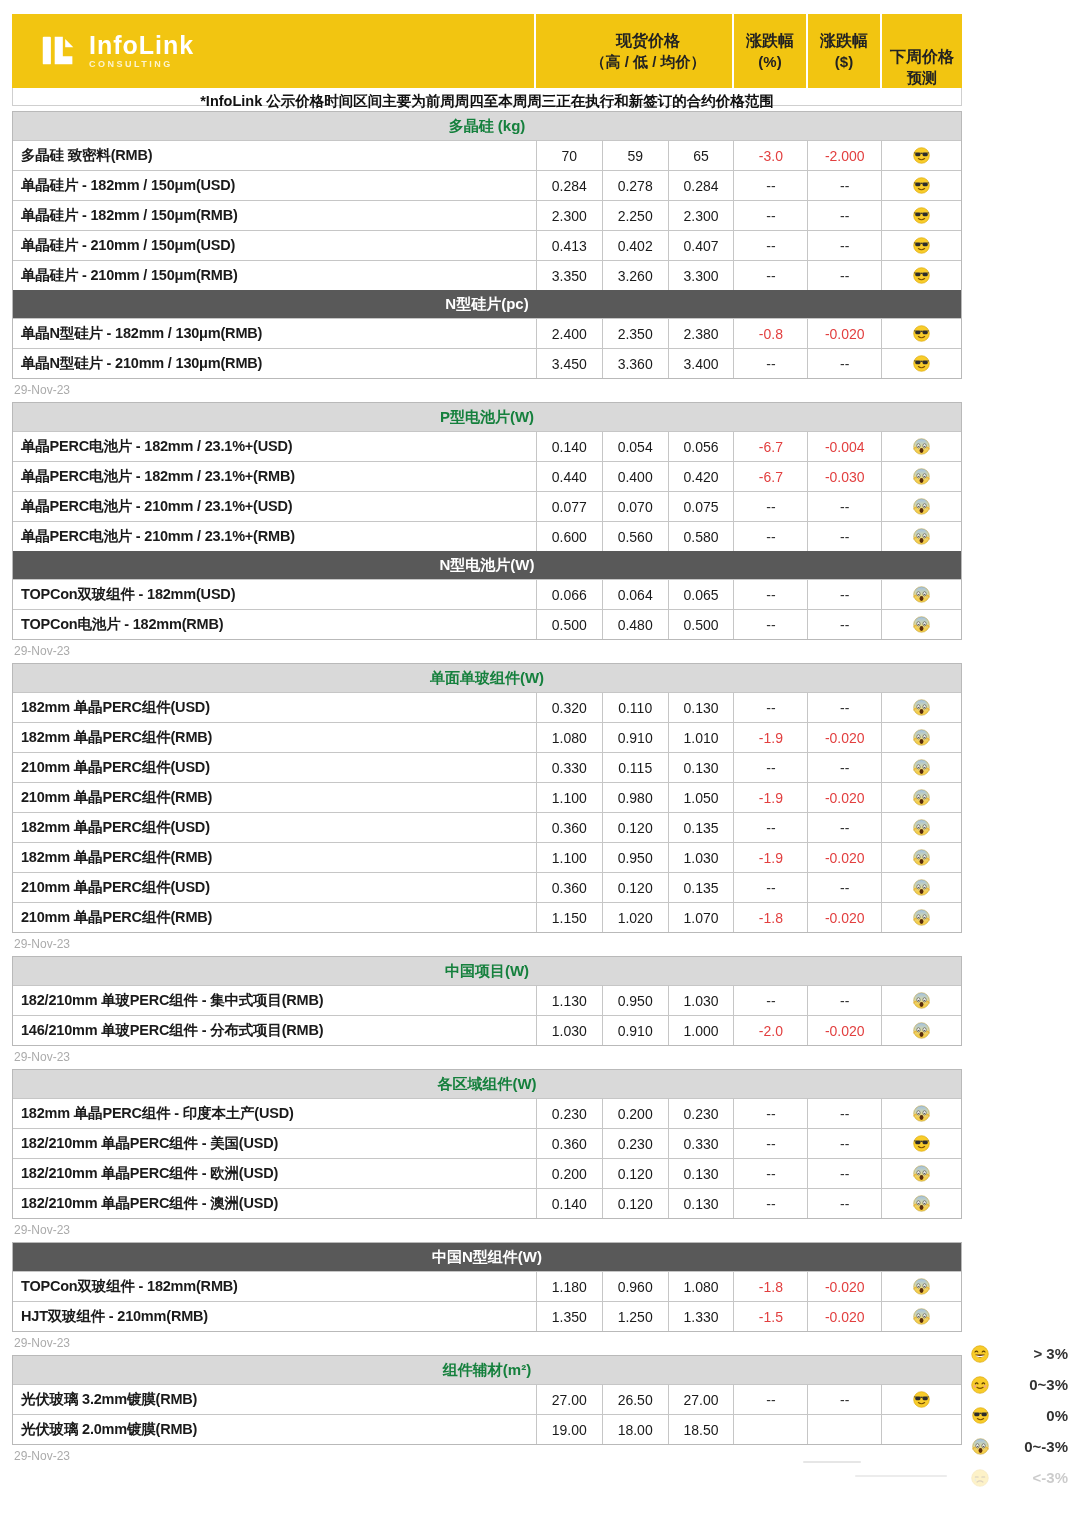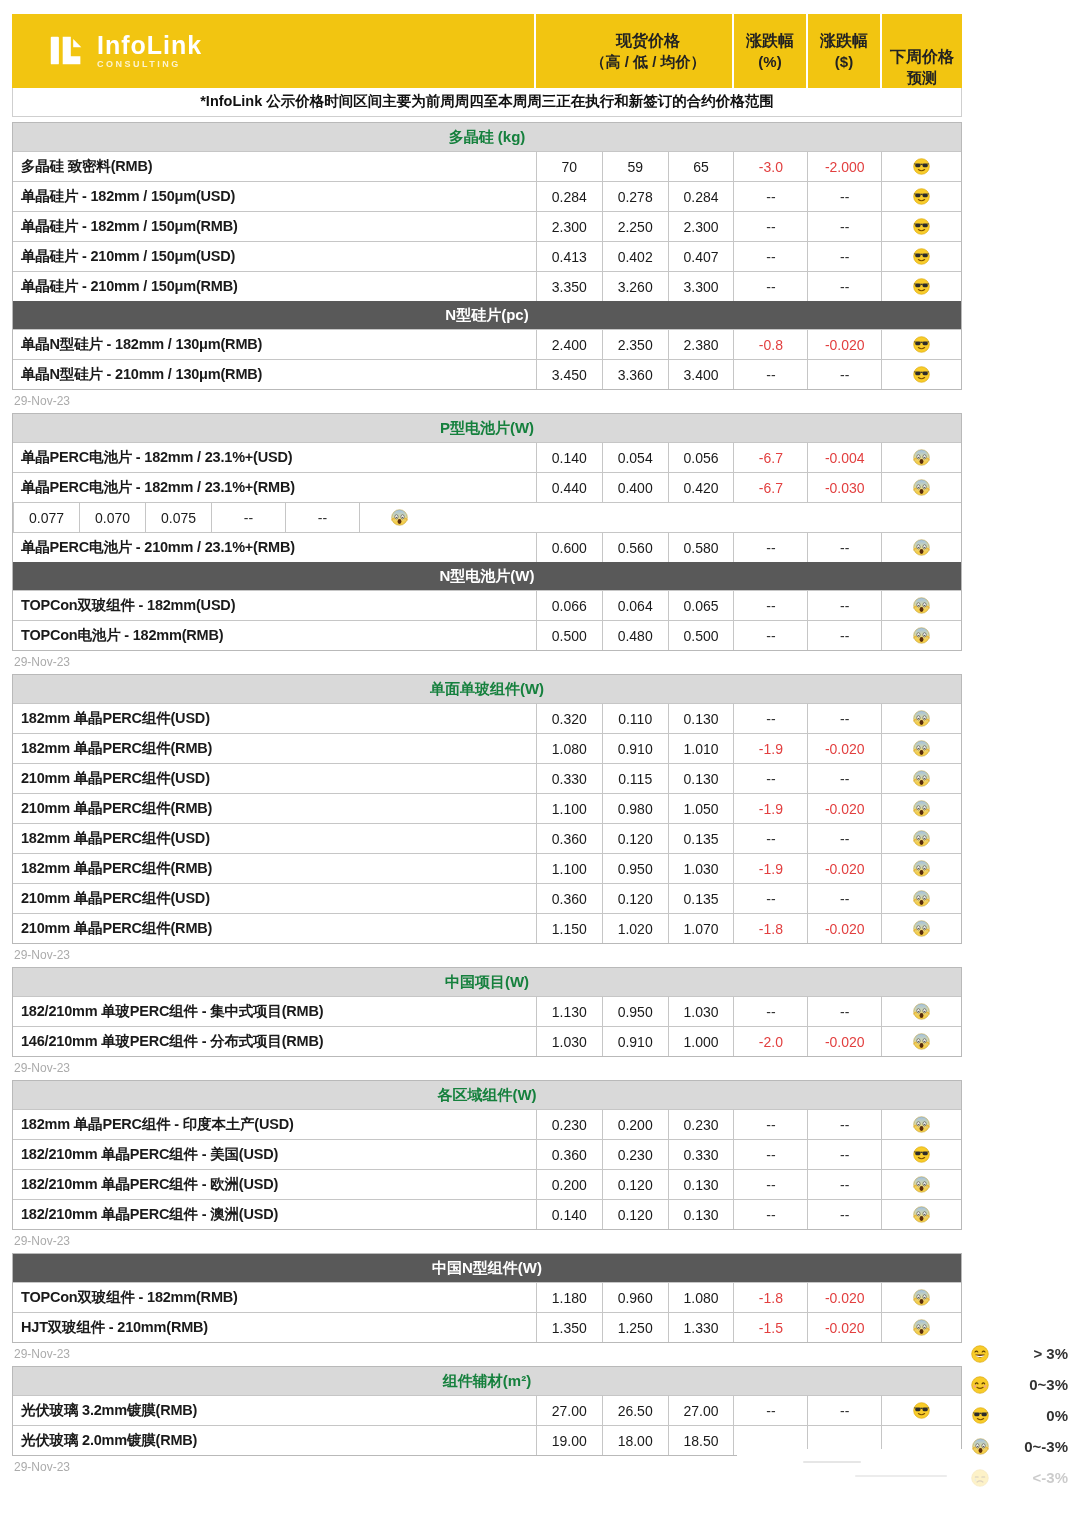--- a/index.html
+++ b/index.html
@@ -5,32 +5,32 @@
   html,body{margin:0;padding:0;background:#fff;}
   .page{position:relative;width:1080px;height:1514px;background:#fff;overflow:hidden;
         font-family:"Liberation Sans","DejaVu Sans",sans-serif;color:#1a1a1a;}
   .main{position:absolute;left:12px;top:14px;width:950px;}
 
   
   .yhead{display:flex;height:74px;background:#F2C511;}
   .yhead .hcell{box-sizing:border-box;border-right:2px solid #fff;display:flex;flex-direction:column;
                 justify-content:center;align-items:center;font-weight:bold;color:#222;}
   .yhead .hcell:last-child{border-right:none;justify-content:flex-end;}
-  .hc-logo{width:524px;align-items:flex-start !important;padding-left:34px;}
+  .hc-logo{width:524px;align-items:flex-start !important;padding-left:26px;}
   .hc-spot{width:198px;padding-left:28px;}
   .hc-pct,.hc-usd{width:74px;}
   .hc-fc{width:80px;}
   .hlabel{font-size:16px;line-height:22px;}
   .hsub{font-size:15px;line-height:20px;}
   .logo{display:flex;align-items:center;gap:9px;}
   .logo-text .lname{color:#fff;font-size:25px;font-weight:bold;letter-spacing:1px;line-height:26px;}
   .logo-text .lsub{color:rgba(255,255,255,.8);font-size:9px;letter-spacing:2.5px;line-height:12px;}
 
   
-  .note{box-sizing:border-box;height:29px;line-height:26px;text-align:center;font-weight:bold;
+  .note{box-sizing:border-box;height:18px;line-height:26px;text-align:center;font-weight:bold;
         font-size:14.5px;color:#111;background:#fff;border:1px solid #cfcfcf;border-top:none;}
 
   
   #blocks > .block:first-child{margin-top:5px;}
   .block{border:1px solid #b9b9b9;background:#fff;}
   .sec{height:28px;display:flex;align-items:center;justify-content:center;font-weight:bold;font-size:15px;border-top:1px solid #c6c6c6;}
   .block > :first-child{border-top:none;}
   .sec.light{background:#D9D9D9;color:#15803d;}
   .sec.dark{background:#595959;color:#fff;border-top:none;}
   .row{display:flex;height:29px;border-top:1px solid #c6c6c6;background:#fff;}
@@ -298,20 +298,21 @@
                   <ellipse cx="13.6" cy="9.2" rx="1.9" ry="2.4" fill="#fff" stroke="#333" stroke-width="0.7"></ellipse>
                   <circle cx="6.4" cy="9.7" r="0.7" fill="#222"></circle>
                   <circle cx="13.6" cy="9.7" r="0.7" fill="#222"></circle>
                   <ellipse cx="10" cy="14.7" rx="2.3" ry="2.9" fill="#5A2E0D"></ellipse>
                   <path d="M1.2 12.8q1.2-2.2 2.8-1.3M18.8 12.8q-1.2-2.2-2.8-1.3" stroke="#E8B73C" stroke-width="1.7" fill="none" stroke-linecap="round"></path>
                 </svg>
               </span>
             </div>
           </div>
           <div class="row">
+            <div class="c name">单晶PERC电池片 - 210mm / 23.1%+(USD)</div>
             <div class="c v">0.077</div>
             <div class="c v">0.070</div>
             <div class="c v">0.075</div>
             <div class="c p dash">--</div>
             <div class="c u dash">--</div>
             <div class="c f">
               <span class="emoji">
                 <svg width="17" height="17" viewBox="0 0 20 20">
                   <defs>
                     <linearGradient id="sgrad" x1="0" y1="0" x2="0" y2="1">

